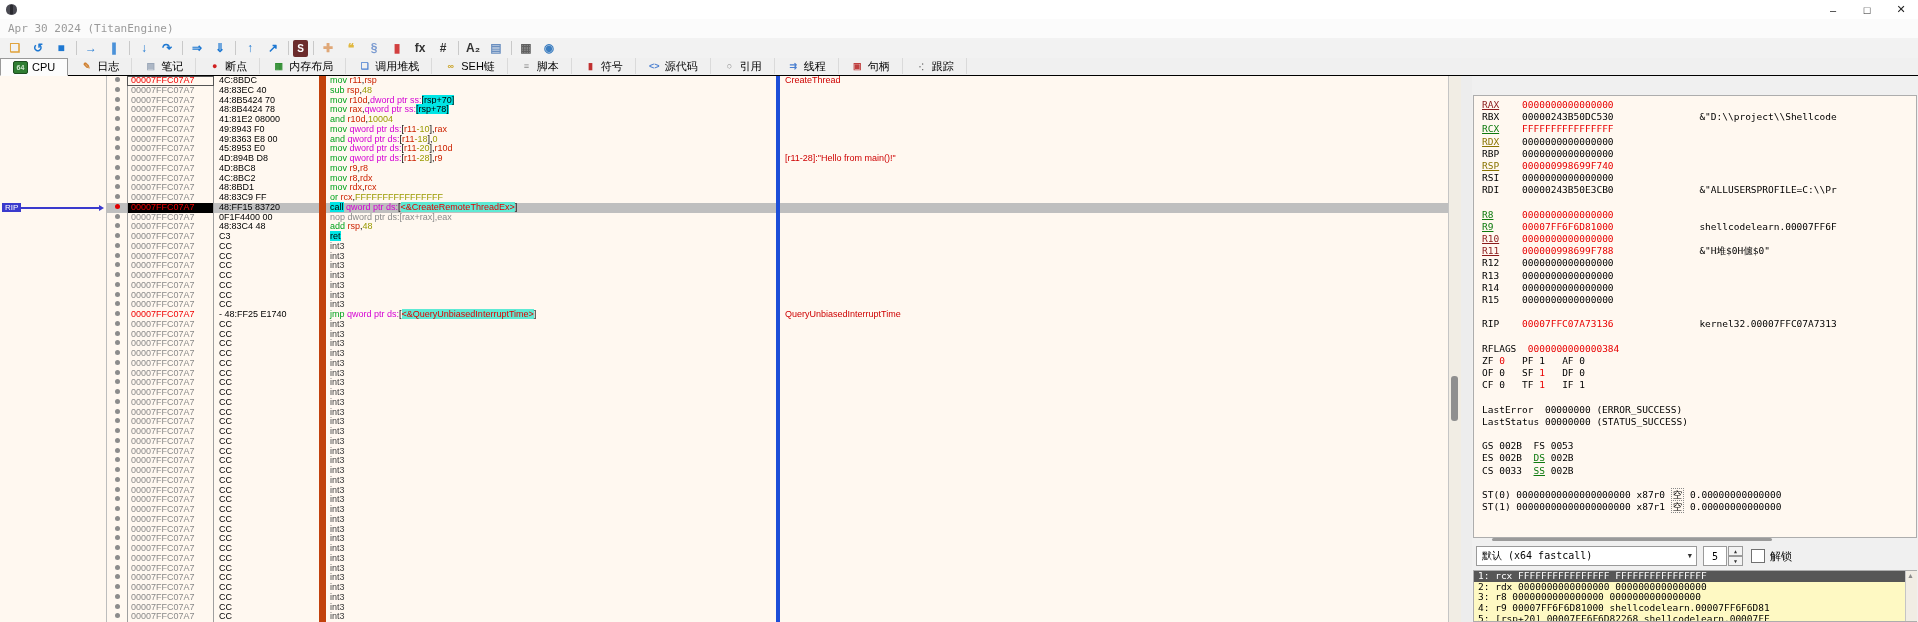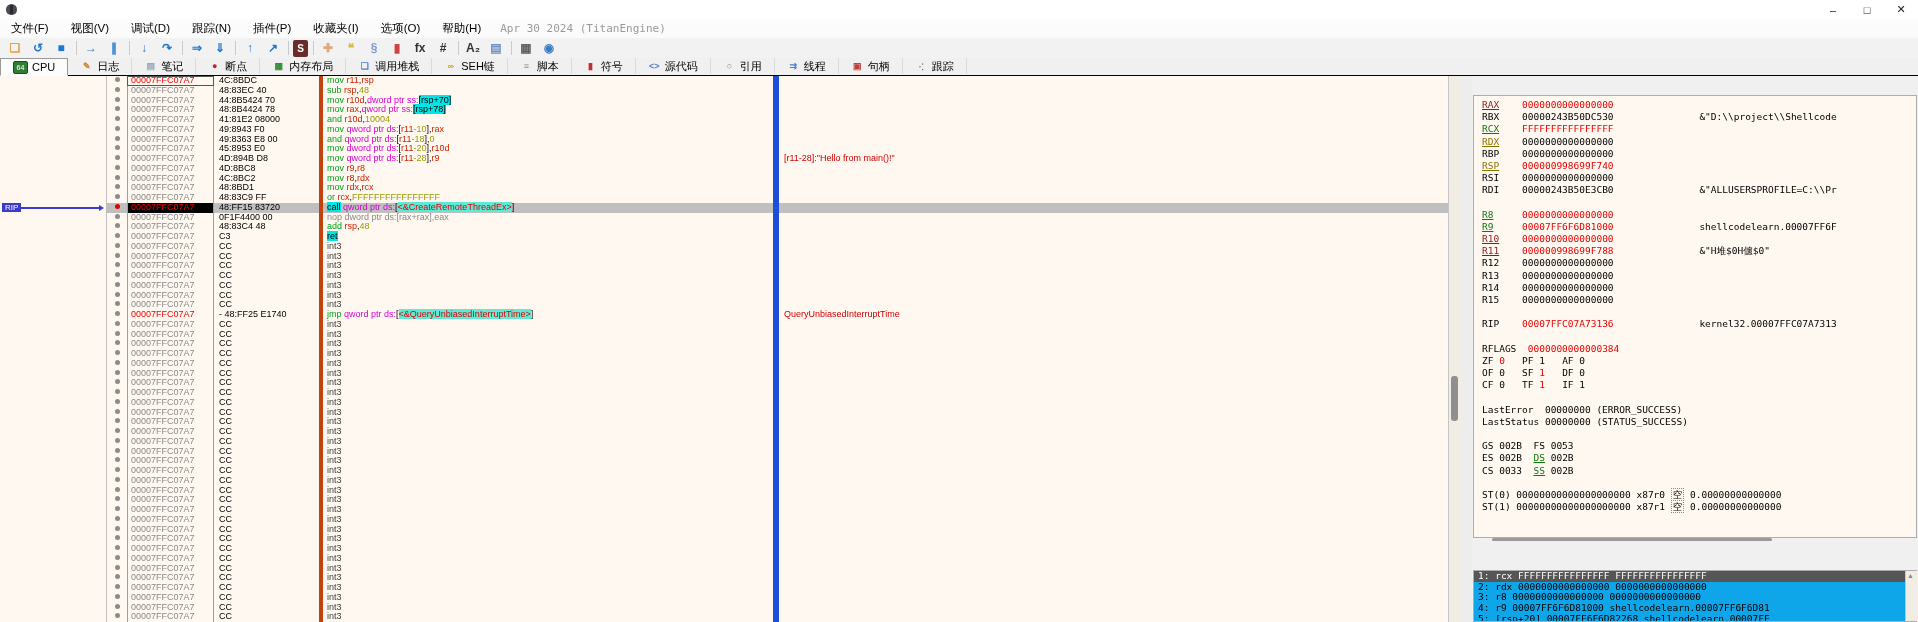--- a/index.html
+++ b/index.html
@@ -36,22 +36,22 @@
   .ic-cpu{background:#2f7d32;color:#cfe8cf;font-size:7px;border:1px solid #1d4d1f;border-radius:2px}
   
   .main{position:absolute;left:0;top:76px;right:0;bottom:0}
   .disasm{position:absolute;left:0;top:0;width:1460px;bottom:0;background:#FFF8F0;
           border-right:1px solid #A8A8A8;overflow:hidden;
           font-family:Liberation Sans, sans-serif;font-size:9px}
   .drow{display:flex;height:9.75px;line-height:9.8px;white-space:pre}
   .c-gut{width:106px;position:relative}
   .c-dot{width:20px;text-align:center;border-left:1px solid #BDBDBD}
   .c-addr{width:82px;border-left:1px solid #9F9F9F;border-right:1px solid #9F9F9F;padding-left:3px;color:#8a8a8a}
-  .c-byte{width:100px;padding-left:5px;border-right:4px solid #c2410c;color:#000}
-  .c-ins{width:446px;padding-left:4px;border-right:6px solid #1d4ed8}
+  .c-byte{width:100px;padding-left:5px;border-right:7px solid #c2410c;color:#000}
+  .c-ins{width:446px;padding-left:4px;border-right:4px solid #1d4ed8}
   .c-cmt{flex:1;padding-left:5px;overflow:hidden}
   .drow.sel .c-dot,.drow.sel .c-byte,.drow.sel .c-ins,.drow.sel .c-cmt{background:#BFBFBF}
   .dot{display:inline-block;width:5px;height:5px;border-radius:50%;background:#8C8C8C;vertical-align:1px}
   .dot.red{background:#E00000}
   .addr-red{color:#F00000}
   .addr-box{color:#F00000;outline:1px solid #555;outline-offset:-1px}
   .addr-rip{background:#000;color:#F00000}
   .rip-widget{position:absolute;left:2px;top:0;right:2px;height:100%;display:flex;align-items:center}
   .rip-chip{background:#3A3ACD;color:#fff;font-size:8px;line-height:9px;padding:0 3px}
   .rip-line{flex:1;height:2px;background:#3A3ACD}
@@ -82,21 +82,21 @@
   .combo{width:214px;height:18px;border:1px solid #9a9a9a;background:#fff;display:flex;
          align-items:center;padding-left:5px;position:relative}
   .combo-arrow{position:absolute;right:4px;font-size:7px;color:#333}
   .spin{margin-left:6px;width:22px;height:18px;border:1px solid #9a9a9a;background:#fff;
         display:flex;align-items:center;justify-content:center;font-size:10px}
   .spin-btns{display:flex;flex-direction:column;margin-left:1px}
   .spin-btns span{font-size:5px;line-height:6px;width:13px;height:8px;border:1px solid #9a9a9a;
         background:#F3F3F3;display:flex;align-items:center;justify-content:center;color:#333}
   .chk{margin-left:8px;width:12px;height:12px;border:1px solid #707070;background:#fff}
   .chk-lab{margin-left:5px;font-family:"Liberation Sans",sans-serif;font-size:11px}
-  .args-box{position:absolute;left:1px;top:494px;right:1px;bottom:0;background:#0ea5e9;
+  .args-box{position:absolute;left:1px;top:494px;right:1px;bottom:0;background:#fef9c3;
             border:1px solid #ADADAD;overflow:hidden;font-family:"DejaVu Sans Mono",monospace;
             font-size:9.5px;white-space:pre}
   .arow{height:10.7px;line-height:10.7px;padding-left:4px}
   .arow.sel{background:#565656;color:#FFFFFF}
   .args-scroll{position:absolute;right:1px;top:495px;width:11px;bottom:1px;background:#F1EDE4;border-left:1px solid #C5C5C5}
   .args-up{position:absolute;top:1px;left:1px;font-size:7px;color:#8a8a8a}
   .pane-split{position:absolute;left:1461px;top:0;width:11px;bottom:0;background:#EDEDED}
 </style>
 </head>
 <body>
@@ -104,30 +104,20 @@
 <div class="titlebar">
   <span class="bug"></span>
   <div class="win-btns" id="win-btns">
       <div class="win-btn">–</div>
       <div class="win-btn">□</div>
       <div class="win-btn close">✕</div>
     </div>
 </div>
 
 <div class="menubar">
-  <span id="menu-items" style="display:flex">
-      <span class="menu-item">文件(F)</span>
-      <span class="menu-item">视图(V)</span>
-      <span class="menu-item">调试(D)</span>
-      <span class="menu-item">跟踪(N)</span>
-      <span class="menu-item">插件(P)</span>
-      <span class="menu-item">收藏夹(I)</span>
-      <span class="menu-item">选项(O)</span>
-      <span class="menu-item">帮助(H)</span>
-    </span>
   <span class="build-info">Apr 30 2024 (TitanEngine)</span>
 </div>
 
 <div class="toolbar" id="toolbar">
     <span class="tb-icon" style="color: rgb(224, 163, 61);">❏</span>
     <span class="tb-icon" style="color: rgb(30, 120, 210);">↺</span>
     <span class="tb-icon" style="color: rgb(30, 120, 210);">■</span>
     <span class="tb-sep"></span>
     <span class="tb-icon" style="color: rgb(30, 120, 210);">→</span>
     <span class="tb-icon" style="color: rgb(30, 120, 210);">∥</span>
@@ -211,21 +201,21 @@
       <span>句柄</span>
     </div>
     <div class="tab">
       <span class="tab-ic " style="color: rgb(112, 112, 112);">⁖</span>
       <span>跟踪</span>
     </div>
   </div>
 
 <div class="main">
   <div class="disasm" id="disasm">
-      <div class="drow"><div class="c-gut"></div><div class="c-dot"><span class="dot"></span></div><div class="c-addr addr-box">00007FFC07A7</div><div class="c-byte">4C:8BDC</div><div class="c-ins"><span class="t-mn">mov </span><span class="t-reg">r11</span><span class="t-pl">,</span><span class="t-reg">rsp</span></div></div>
+      <div class="drow"><div class="c-gut"></div><div class="c-dot"><span class="dot"></span></div><div class="c-addr addr-box">00007FFC07A7</div><div class="c-byte">4C:8BDC</div><div class="c-ins"><span class="t-mn">mov </span><span class="t-reg">r11</span><span class="t-pl">,</span><span class="t-reg">rsp</span></div><div class="c-cmt"><span class="cmt-red">CreateThread</span></div></div>
       <div class="drow"><div class="c-gut"></div><div class="c-dot"><span class="dot"></span></div><div class="c-addr ">00007FFC07A7</div><div class="c-byte">48:83EC 40</div><div class="c-ins"><span class="t-mn">sub </span><span class="t-reg">rsp</span><span class="t-pl">,</span><span class="t-num">48</span></div><div class="c-cmt"></div></div>
       <div class="drow"><div class="c-gut"></div><div class="c-dot"><span class="dot"></span></div><div class="c-addr ">00007FFC07A7</div><div class="c-byte">44:8B5424 70</div><div class="c-ins"><span class="t-mn">mov </span><span class="t-reg">r10d</span><span class="t-pl">,</span><span class="t-size">dword ptr </span><span class="t-size">ss:</span><span class="t-memhl">[rsp+70]</span></div><div class="c-cmt"></div></div>
       <div class="drow"><div class="c-gut"></div><div class="c-dot"><span class="dot"></span></div><div class="c-addr ">00007FFC07A7</div><div class="c-byte">48:8B4424 78</div><div class="c-ins"><span class="t-mn">mov </span><span class="t-reg">rax</span><span class="t-pl">,</span><span class="t-size">qword ptr </span><span class="t-size">ss:</span><span class="t-memhl">[rsp+78]</span></div><div class="c-cmt"></div></div>
       <div class="drow"><div class="c-gut"></div><div class="c-dot"><span class="dot"></span></div><div class="c-addr ">00007FFC07A7</div><div class="c-byte">41:81E2 08000</div><div class="c-ins"><span class="t-mn">and </span><span class="t-reg">r10d</span><span class="t-pl">,</span><span class="t-num">10004</span></div><div class="c-cmt"></div></div>
       <div class="drow"><div class="c-gut"></div><div class="c-dot"><span class="dot"></span></div><div class="c-addr ">00007FFC07A7</div><div class="c-byte">49:8943 F0</div><div class="c-ins"><span class="t-mn">mov </span><span class="t-size">qword ptr </span><span class="t-size">ds:</span><span class="t-pl">[</span><span class="t-reg">r11</span><span class="t-num">-10</span><span class="t-pl">]</span><span class="t-pl">,</span><span class="t-reg">rax</span></div><div class="c-cmt"></div></div>
       <div class="drow"><div class="c-gut"></div><div class="c-dot"><span class="dot"></span></div><div class="c-addr ">00007FFC07A7</div><div class="c-byte">49:8363 E8 00</div><div class="c-ins"><span class="t-mn">and </span><span class="t-size">qword ptr </span><span class="t-size">ds:</span><span class="t-pl">[</span><span class="t-reg">r11</span><span class="t-num">-18</span><span class="t-pl">]</span><span class="t-pl">,</span><span class="t-num">0</span></div><div class="c-cmt"></div></div>
       <div class="drow"><div class="c-gut"></div><div class="c-dot"><span class="dot"></span></div><div class="c-addr ">00007FFC07A7</div><div class="c-byte">45:8953 E0</div><div class="c-ins"><span class="t-mn">mov </span><span class="t-size">dword ptr </span><span class="t-size">ds:</span><span class="t-pl">[</span><span class="t-reg">r11</span><span class="t-num">-20</span><span class="t-pl">]</span><span class="t-pl">,</span><span class="t-reg">r10d</span></div><div class="c-cmt"></div></div>
       <div class="drow"><div class="c-gut"></div><div class="c-dot"><span class="dot"></span></div><div class="c-addr ">00007FFC07A7</div><div class="c-byte">4D:894B D8</div><div class="c-ins"><span class="t-mn">mov </span><span class="t-size">qword ptr </span><span class="t-size">ds:</span><span class="t-pl">[</span><span class="t-reg">r11</span><span class="t-num">-28</span><span class="t-pl">]</span><span class="t-pl">,</span><span class="t-reg">r9</span></div><div class="c-cmt"><span class="cmt-red">[r11-28]:"Hello from main()!"</span></div></div>
       <div class="drow"><div class="c-gut"></div><div class="c-dot"><span class="dot"></span></div><div class="c-addr ">00007FFC07A7</div><div class="c-byte">4D:8BC8</div><div class="c-ins"><span class="t-mn">mov </span><span class="t-reg">r9</span><span class="t-pl">,</span><span class="t-reg">r8</span></div><div class="c-cmt"></div></div>
       <div class="drow"><div class="c-gut"></div><div class="c-dot"><span class="dot"></span></div><div class="c-addr ">00007FFC07A7</div><div class="c-byte">4C:8BC2</div><div class="c-ins"><span class="t-mn">mov </span><span class="t-reg">r8</span><span class="t-pl">,</span><span class="t-reg">rdx</span></div><div class="c-cmt"></div></div>
@@ -277,19 +267,32 @@
     </div>
   <div class="dscroll" style="left:1448px;width:12px;right:auto">
     <div class="dthumb" style="top:300px;height:45px"></div>
   </div>
   <div class="pane-split"></div>
 
   <div class="regs">
     <div class="reg-box" id="regbox"><div class="rl"><span class="lab-maroon">RAX</span><span>    </span><span class="val-red">0000000000000000</span></div><div class="rl"><span>RBX</span><span>    </span><span>00000243B50DC530</span><span>               </span><span>&amp;"D:\\project\\Shellcode</span></div><div class="rl"><span class="lab-green">RCX</span><span>    </span><span class="val-red">FFFFFFFFFFFFFFFF</span></div><div class="rl"><span class="lab-olive">RDX</span><span>    </span><span>0000000000000000</span></div><div class="rl"><span>RBP</span><span>    </span><span>0000000000000000</span></div><div class="rl"><span class="lab-olive">RSP</span><span>    </span><span class="val-red">000000998699F740</span></div><div class="rl"><span>RSI</span><span>    </span><span>0000000000000000</span></div><div class="rl"><span>RDI</span><span>    </span><span>00000243B50E3CB0</span><span>               </span><span>&amp;"ALLUSERSPROFILE=C:\\Pr</span></div><div class="rl">&nbsp;</div><div class="rl"><span class="lab-green">R8</span><span>     </span><span class="val-red">0000000000000000</span></div><div class="rl"><span class="lab-green">R9</span><span>     </span><span class="val-red">00007FF6F6D81000</span><span>               </span><span>shellcodelearn.00007FF6F</span></div><div class="rl"><span class="lab-maroon">R10</span><span>    </span><span class="val-red">0000000000000000</span></div><div class="rl"><span class="lab-maroon">R11</span><span>    </span><span class="val-red">000000998699F788</span><span>               </span><span>&amp;"H堆$0H儢$0"</span></div><div class="rl"><span>R12</span><span>    </span><span>0000000000000000</span></div><div class="rl"><span>R13</span><span>    </span><span>0000000000000000</span></div><div class="rl"><span>R14</span><span>    </span><span>0000000000000000</span></div><div class="rl"><span>R15</span><span>    </span><span>0000000000000000</span></div><div class="rl">&nbsp;</div><div class="rl"><span>RIP</span><span>    </span><span class="val-red">00007FFC07A73136</span><span>               </span><span>kernel32.00007FFC07A7313</span></div><div class="rl">&nbsp;</div><div class="rl"><span>RFLAGS</span><span>  </span><span class="val-red">0000000000000384</span></div><div class="rl"><span>ZF </span><span class="val-red">0</span><span>   PF </span><span>1</span><span>   AF </span><span>0</span></div><div class="rl"><span>OF </span><span>0</span><span>   SF </span><span class="val-red">1</span><span>   DF </span><span>0</span></div><div class="rl"><span>CF </span><span>0</span><span>   TF </span><span class="val-red">1</span><span>   IF </span><span>1</span></div><div class="rl">&nbsp;</div><div class="rl"><span>LastError  </span><span>00000000 (ERROR_SUCCESS)</span></div><div class="rl"><span>LastStatus </span><span>00000000 (STATUS_SUCCESS)</span></div><div class="rl">&nbsp;</div><div class="rl"><span>GS </span><span>002B</span><span>  FS </span><span>0053</span></div><div class="rl"><span>ES </span><span>002B</span><span>  </span><span class="lab-green">DS</span><span> 002B</span></div><div class="rl"><span>CS </span><span>0033</span><span>  </span><span class="lab-green">SS</span><span> 002B</span></div><div class="rl">&nbsp;</div><div class="rl"><span>ST(0) </span><span>00000000000000000000</span><span> x87r0 </span><span class="st-empty">空</span><span> 0.00000000000000</span></div><div class="rl"><span>ST(1) </span><span>00000000000000000000</span><span> x87r1 </span><span class="st-empty">空</span><span> 0.00000000000000</span></div></div>
     <div class="rsplit"></div>
 
+    <div class="conv-row">
+      <div class="combo">
+        <span>默认 (x64 fastcall)</span>
+        <span class="combo-arrow">▼</span>
+      </div>
+      <div class="spin">5</div>
+      <div class="spin-btns">
+        <span>▲</span>
+        <span>▼</span>
+      </div>
+      <div class="chk"></div>
+      <span class="chk-lab">解锁</span>
+    </div>
 
     <div class="args-box" id="argsbox"><div class="arow sel">1: rcx FFFFFFFFFFFFFFFF FFFFFFFFFFFFFFFF</div><div class="arow">2: rdx 0000000000000000 0000000000000000</div><div class="arow">3: r8 0000000000000000 0000000000000000</div><div class="arow">4: r9 00007FF6F6D81000 shellcodelearn.00007FF6F6D81</div><div class="arow">5: [rsp+20] 00007FF6F6D82268 shellcodelearn.00007FF</div></div>
     <div class="args-scroll">
       <span class="args-up">▲</span>
     </div>
   </div>
 </div>
 
 </body></html>

